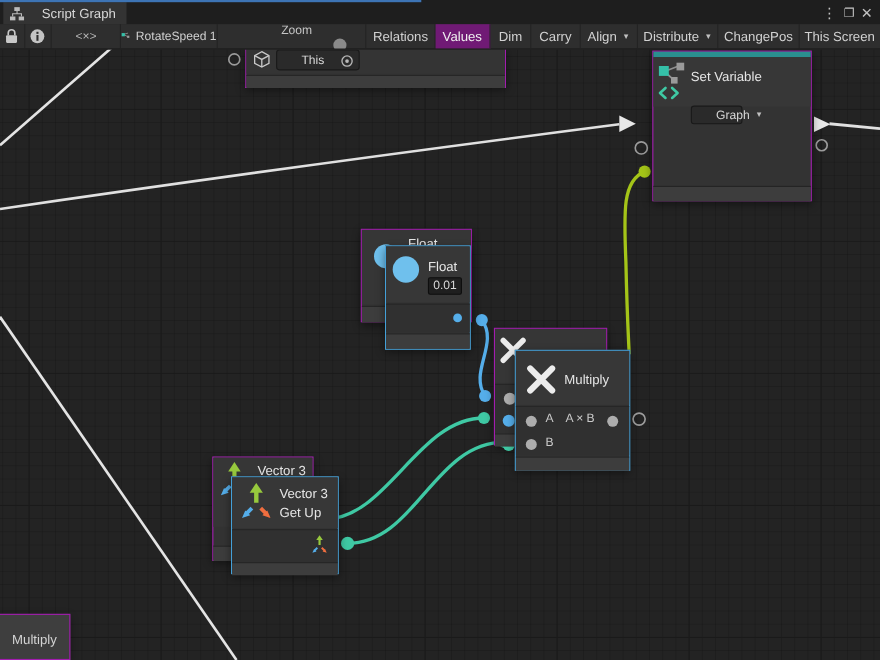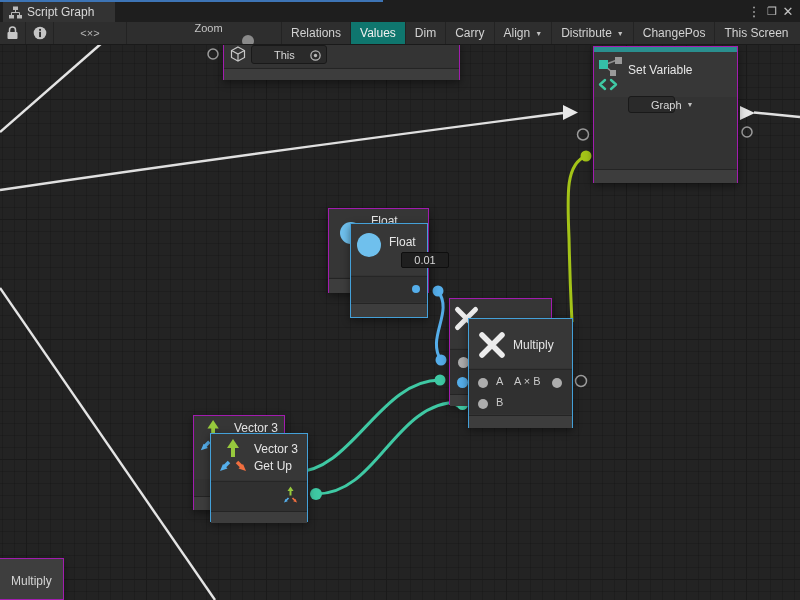--- a/index.html
+++ b/index.html
@@ -3,33 +3,33 @@
 <meta charset="utf-8">
 <style>
   html,body{margin:0;padding:0;background:#111;}
   #screen{position:relative;width:800px;height:600px;overflow:hidden;
           font-family:"Liberation Sans",sans-serif;background:#232323;
           -webkit-font-smoothing:antialiased;color:#ddd;}
   
   #focusline{position:absolute;left:0;top:0;width:383px;height:2px;background:#3d74b5;z-index:30;}
   #tabbar{position:absolute;left:0;top:0;width:800px;height:22px;background:#1e1e1e;z-index:25;}
   #tab{position:absolute;left:3px;top:2px;width:112px;height:20px;background:#333;
-       display:flex;align-items:center;gap:5px;padding-left:6px;box-sizing:border-box;
+       display:flex;align-items:center;gap:16px;padding-left:6px;box-sizing:border-box;
        font-size:12px;color:#d8d8d8;}
   .winctl{position:absolute;top:0;height:22px;display:flex;align-items:center;justify-content:center;
           width:20px;color:#c3c3c3;font-size:13px;}
   #winmenu{right:36px;} #winmax{right:18px;font-size:11px;} #winclose{right:2px;}
   
   #toolbar{position:absolute;left:0;top:22px;width:800px;height:22px;background:#2e2e2e;
            border-bottom:1px solid #1a1a1a;display:flex;align-items:stretch;z-index:25;
            font-size:12px;color:#d2d2d2;}
   .tcell{display:flex;align-items:center;justify-content:center;border-right:1px solid #232323;
          box-sizing:border-box;white-space:nowrap;overflow:hidden;}
   .tbtn{padding:0 9px;}
-  .tbtn.active{background:#0f766e;color:#f0f0f0;}
+  .tbtn.active{background:#701a75;color:#f0f0f0;}
   #cell-lock{width:26px;} #cell-info{width:28px;} #cell-code{width:73px;color:#b5b5b5;font-size:11px;}
   #cell-name{width:101px;gap:5px;font-size:11px;color:#cfcfcf;}
   #cell-zoom{width:155px;gap:6px;font-size:11px;color:#c5c5c5;justify-content:flex-start;padding-left:9px;flex-direction:column;}
   #zoomtrack{position:relative;width:86px;height:2px;background:#7d7d7d;border-radius:1px;}
   #zoomhandle{position:absolute;right:-2px;top:-5px;width:12px;height:12px;border-radius:50%;background:#8a8a8a;}
   .caret{font-size:7px;margin-left:5px;color:#c0c0c0;}
   
   #canvas{position:absolute;left:0;top:44px;width:800px;height:556px;
     background-color:#232323;
     background-image:
@@ -119,21 +119,21 @@
       <span class="ntitle" style="left:42px;top:5px;">Float</span>
       <span class="dot" style="left:11px;top:13px;width:22px;height:22px;background:#6FC0ED;"></span>
     </div>
     <div class="nfooter" style="top:69px;height:14px;"></div>
   </div>
 
   <div class="node selected" style="left:350px;top:223px;width:78px;height:95px;">
     <div class="nheader" style="top:0;height:51px;">
       <span class="dot" style="left:6px;top:9px;width:24px;height:24px;background:#6FC0ED;"></span>
       <span class="ntitle" style="left:38px;top:11px;">Float</span>
-      <div class="valuebox" style="left:50px;top:28px;width:48px;height:16px;">
+      <div class="valuebox" style="left:38px;top:28px;width:31px;height:16px;">
         <span>0.01</span>
       </div>
     </div>
     <div class="nbody" style="top:52px;height:25px;">
       <span class="dot" style="left:61px;top:8px;width:8px;height:8px;background:#55AEEA;"></span>
     </div>
     <div class="nfooter" style="top:79px;height:13px;"></div>
   </div>
 
   <div class="node" style="left:449px;top:298px;width:103px;height:107px;">
@@ -272,20 +272,28 @@
     <div class="tcell" id="cell-info">
       <svg width="14" height="14" viewBox="0 0 14 14">
         <circle cx="7" cy="7" r="6.3" fill="#c4c4c4"></circle>
         <rect x="6.1" y="2.9" width="1.9" height="1.9" fill="#2e2e2e"></rect>
         <rect x="6.1" y="5.8" width="1.9" height="5.3" fill="#2e2e2e"></rect>
       </svg>
     </div>
     <div class="tcell" id="cell-code">
       <span>&lt;×&gt;</span>
     </div>
+    <div class="tcell" id="cell-name">
+      <svg width="14" height="14" viewBox="0 0 14 14">
+        <path d="M4,4 L11,8 M4,4 L11,2" stroke="#8f8f8f" stroke-width="1.3" fill="none"></path>
+        <rect x="1" y="2" width="5" height="5" fill="#35C0A8"></rect>
+        <rect x="9.5" y="6" width="3.5" height="3.5" fill="#9a9a9a"></rect>
+      </svg>
+      <span>RotateSpeed 1</span>
+    </div>
     <div class="tcell" id="cell-zoom">
       <span>Zoom</span>
       <span id="zoomtrack">
           <span id="zoomhandle"></span>
         </span>
       <span>1x</span>
     </div>
     <div class="tcell tbtn">
         <span>Relations</span>
       </div>

